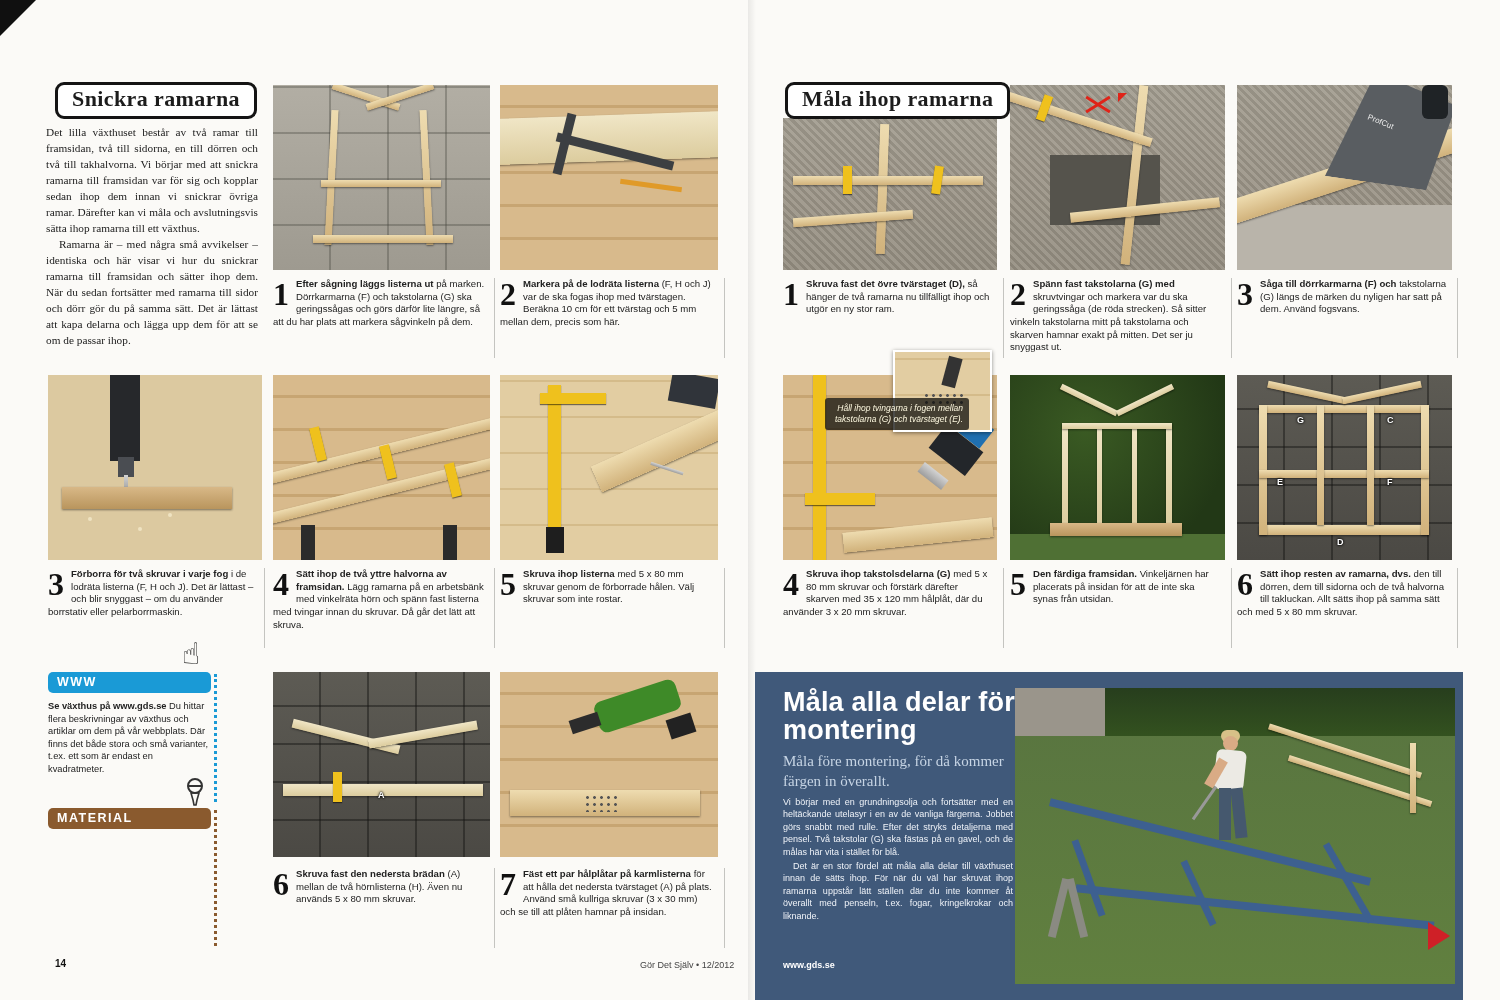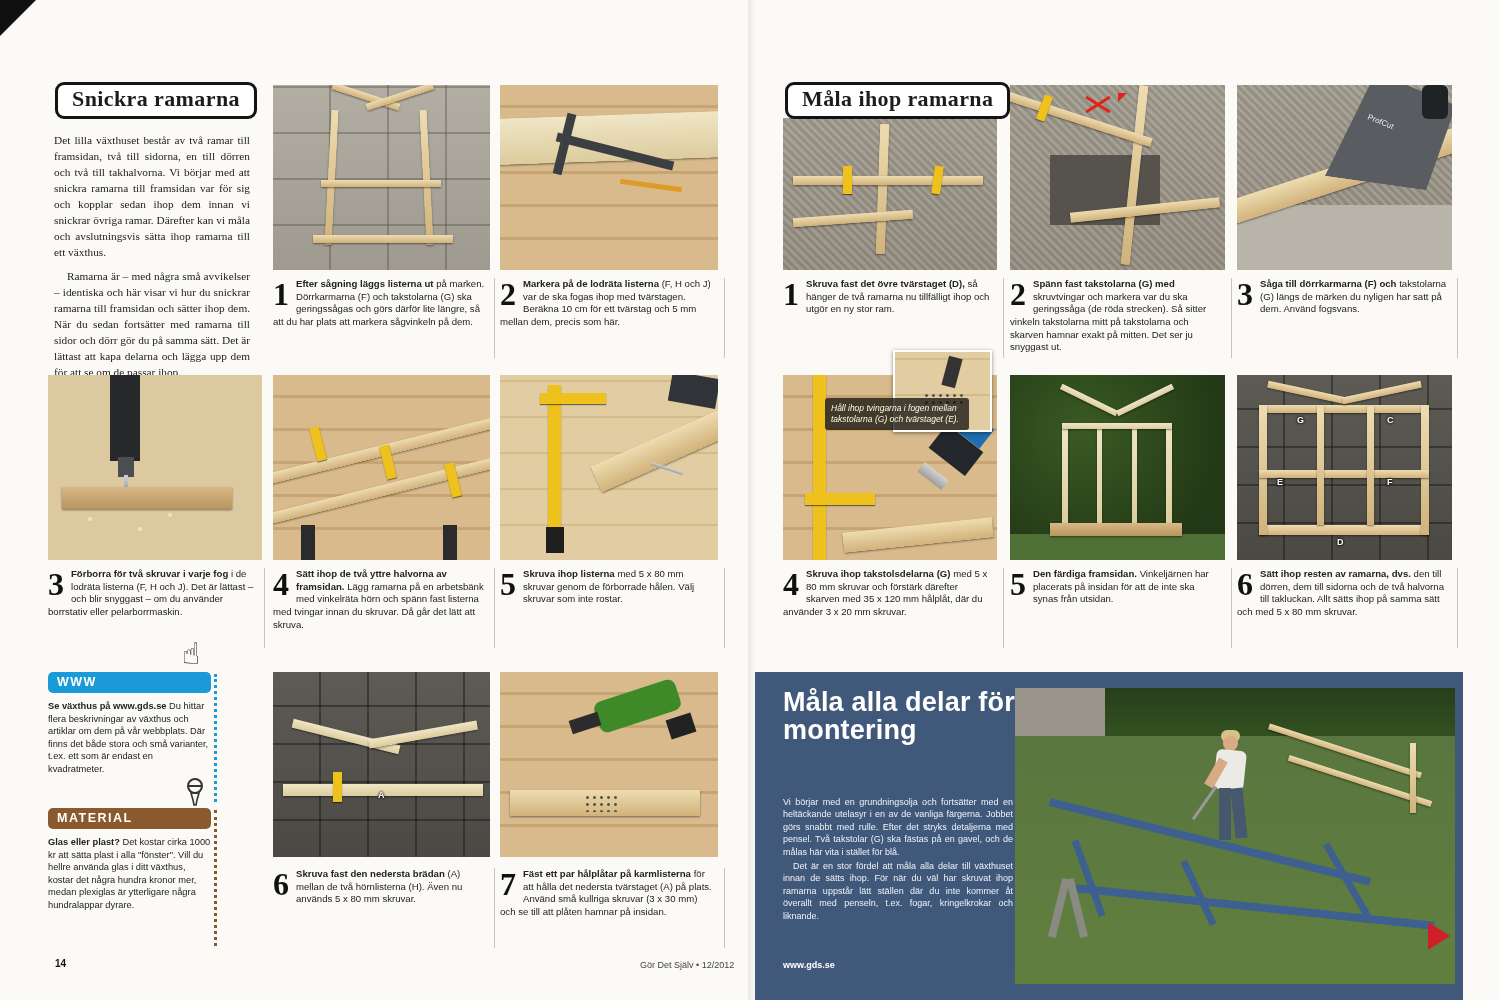--- a/index.html
+++ b/index.html
@@ -16,21 +16,21 @@
     background:linear-gradient(90deg,rgba(0,0,0,.07),rgba(0,0,0,0));}
 
   
   .title-box{position:absolute;background:#fff;border:3px solid #141414;border-radius:9px;
     padding:1px 14px 4px;font-family:"Liberation Serif",serif;font-weight:bold;
     font-size:22px;letter-spacing:.4px;z-index:6;white-space:nowrap;}
 
   
   .intro{position:absolute;font-family:"Liberation Serif",serif;font-size:11.3px;
     line-height:1.42;text-align:justify;color:#222;}
-  .intro p{margin:8px;}
+  .intro p{margin:0;}
   .intro p+p{text-indent:13px;}
 
   
   .photo{position:absolute;overflow:hidden;background:#999;}
   .sc-pavers{background:
     repeating-linear-gradient(0deg,transparent 0 44px,rgba(70,70,62,.35) 44px 46px),
     repeating-linear-gradient(90deg,transparent 0 56px,rgba(70,70,62,.35) 56px 58px),
     linear-gradient(#b2aea4,#9e9a90);}
   .sc-pavers-dark{background:
     repeating-linear-gradient(0deg,transparent 0 36px,rgba(20,20,18,.45) 36px 38px),
@@ -87,21 +87,21 @@
   .photo-cap{position:absolute;left:14px;top:20px;width:120px;color:#fff;font-size:9px;
     line-height:1.4;text-shadow:0 1px 3px rgba(0,0,0,.9),0 0 4px rgba(0,0,0,.7);}
   .red-arrow{position:absolute;left:1428px;top:922px;width:0;height:0;z-index:8;
     border-left:22px solid #cf2027;border-top:14px solid transparent;border-bottom:14px solid transparent;}
 
   
   .inset{position:absolute;left:893px;top:350px;width:95px;height:78px;z-index:5;
     border:2px solid #fff;box-shadow:0 1px 4px rgba(0,0,0,.45);overflow:hidden;}
   .inset-cap{position:absolute;left:825px;top:398px;width:132px;z-index:6;
     background:rgba(15,15,12,.75);color:#fdf8df;font-size:8.5px;line-height:1.3;
-    font-style:italic;text-align:left;padding:5px 6px;border-radius:3px;}
+    font-style:italic;text-align:right;padding:5px 6px;border-radius:3px;}
 
   .footer{position:absolute;font-size:9px;color:#444;}
   .folio{position:absolute;font-size:10px;font-weight:bold;color:#111;}
 </style>
 </head>
 <body>
 
 <div class="corner-tri"></div>
 <div class="gutter"></div>
 
@@ -198,24 +198,20 @@
 
 <div class="abs" style="left:182px;top:778px;z-index:4;">
   <svg width="26" height="30" viewBox="0 0 26 30">
     <circle cx="13" cy="8" r="7" fill="none" stroke="#333" stroke-width="2"></circle>
     <line x1="7" y1="8" x2="19" y2="8" stroke="#333" stroke-width="2"></line>
     <path d="M9 15 L17 15 L15 22 L14 27 L12 27 L11 22 Z" fill="none" stroke="#333" stroke-width="1.6"></path>
   </svg>
 </div>
 <div class="sidebox" style="top:808px;height:148px;">
   <div class="bar" style="background:#8a5a2e;">MATERIAL</div>
-  <div class="body">
-    <b>Glas eller plast?</b>
-    <span>Det kostar cirka 1000 kr att sätta plast i alla "fönster". Vill du hellre använda glas i ditt växthus, kostar det några hundra kronor mer, medan plexiglas är ytterligare några hundralappar dyrare.</span>
-  </div>
 </div>
 <div class="dotted-edge" style="left:214px;top:810px;height:136px;border-color:#8a5a2e;"></div>
 
 <div class="photo sc-pavers-dark" style="left:273px;top:672px;width:217px;height:185px;">
   <div class="lath pale" style="left:10px;top:112px;width:200px;height:12px;"></div>
   <div class="lath pale" style="left:18px;top:60px;width:110px;height:9px;transform:rotate(14deg);"></div>
   <div class="lath pale" style="left:95px;top:58px;width:110px;height:9px;transform:rotate(-10deg);"></div>
   <div class="clampbit" style="left:60px;top:100px;width:9px;height:30px;"></div>
   <span class="plabel" style="left:105px;top:118px;">A</span>
 </div>
@@ -343,20 +339,21 @@
   <span class="num">6</span>
   <b>Sätt ihop resten av ramarna, dvs.</b>
   <span>den till dörren, dem till sidorna och de två halvorna till takluckan. Allt sätts ihop på samma sätt och med 5 x 80 mm skruvar.</span>
 </div>
 <div class="vrule" style="left:1003px;top:568px;height:80px;"></div>
 <div class="vrule" style="left:1231px;top:568px;height:80px;"></div>
 <div class="vrule" style="left:1457px;top:568px;height:80px;"></div>
 
 <div class="panel">
   <div class="panel-title">Måla alla delar före montering</div>
+  <div class="panel-sub">Måla före montering, för då kommer färgen in överallt.</div>
   <div class="panel-body">
     <p>Vi börjar med en grundningsolja och fortsätter med en heltäckande utelasyr i en av de vanliga färgerna. Jobbet görs snabbt med rulle. Efter det stryks detaljerna med pensel. Två takstolar (G) ska fästas på en gavel, och de målas här vita i stället för blå.</p>
     <p>Det är en stor fördel att måla alla delar till växthuset innan de sätts ihop. För när du väl har skruvat ihop ramarna uppstår lätt ställen där du inte kommer åt överallt med penseln, t.ex. fogar, kringelkrokar och liknande.</p>
   </div>
   <div class="panel-url">www.gds.se</div>
   <div class="panel-photo sc-grass">
     <div class="abs" style="left:0;top:0;width:440px;height:48px;background:linear-gradient(#273e1d,#33511f);"></div>
     <div class="abs" style="left:0;top:0;width:90px;height:48px;background:#9a958b;"></div>
     <div class="lath" style="left:250px;top:60px;width:160px;height:6px;transform:rotate(18deg);"></div>
     <div class="lath" style="left:270px;top:90px;width:150px;height:6px;transform:rotate(18deg);"></div>

